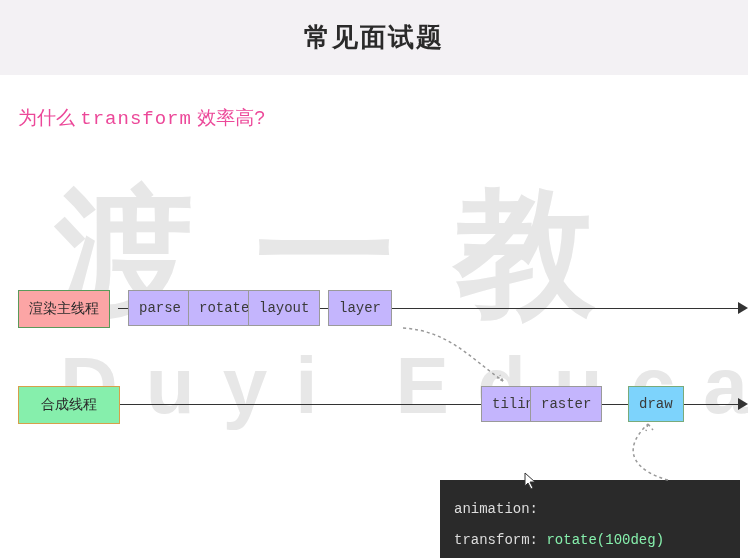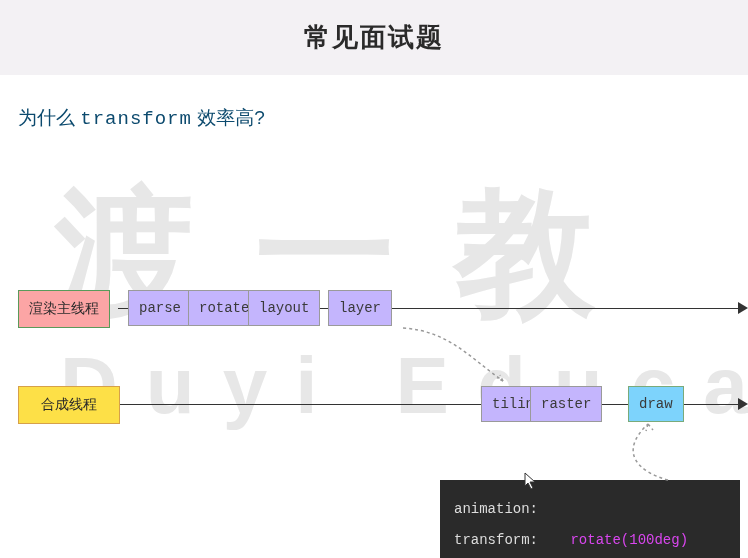--- a/index.html
+++ b/index.html
@@ -18,21 +18,21 @@
 }
 .header h1 {
   font-size: 26px;
   font-weight: 600;
   color: #2a2a2a;
   letter-spacing: 2px;
 }
 .question {
   padding: 30px 0 0 18px;
   font-size: 19px;
-  color: #0c4a6e;
+  color: #ec4899;
 }
 .question .code-word {
   font-family: "Courier New", monospace;
   letter-spacing: 1px;
 }
 .watermark1 {
   position: absolute;
   top: 160px;
   left: 55px;
   font-size: 140px;
@@ -69,21 +69,21 @@
   position: absolute;
   border: 1px solid #9a9a9a;
   padding: 9px 10px;
   font-size: 14px;
   background: #c4b5fd;
   font-family: "Courier New", monospace;
   color: #3a3a3a;
   white-space: nowrap;
 }
 .box.green { background: #fca5a5; border-color: #5a9a5a; font-family: inherit; font-size: 14px; color: #2a2a2a; }
-.box.orange { background: #fde047; border-color: #d6a04a; font-family: inherit; font-size: 14px; color: #2a2a2a; text-align: center; }
+.box.orange { background: #86efac; border-color: #d6a04a; font-family: inherit; font-size: 14px; color: #2a2a2a; text-align: center; }
 .box.green2 { background: #7dd3fc; border-color: #7aaa7a; }
 .arrow-line {
   position: absolute;
   top: 18px;
   height: 0;
   border-top: 1.5px solid #333;
 }
 .arrow-head {
   position: absolute;
   top: 12px;
@@ -104,21 +104,21 @@
   top: 480px;
   left: 440px;
   width: 300px;
   background: #2a2a2a;
   color: #ddd;
   font-family: "Courier New", monospace;
   font-size: 14px;
   padding: 14px 14px;
   line-height: 2.2;
 }
-.code-block .value { color: #d946ef; margin-left: 24px; }
+.code-block .value { color: #86efac; }
 .cursor {
   position: absolute;
   top: 472px;
   left: 524px;
   width: 14px;
   height: 18px;
   z-index: 3;
 }
 </style>
 </head>

